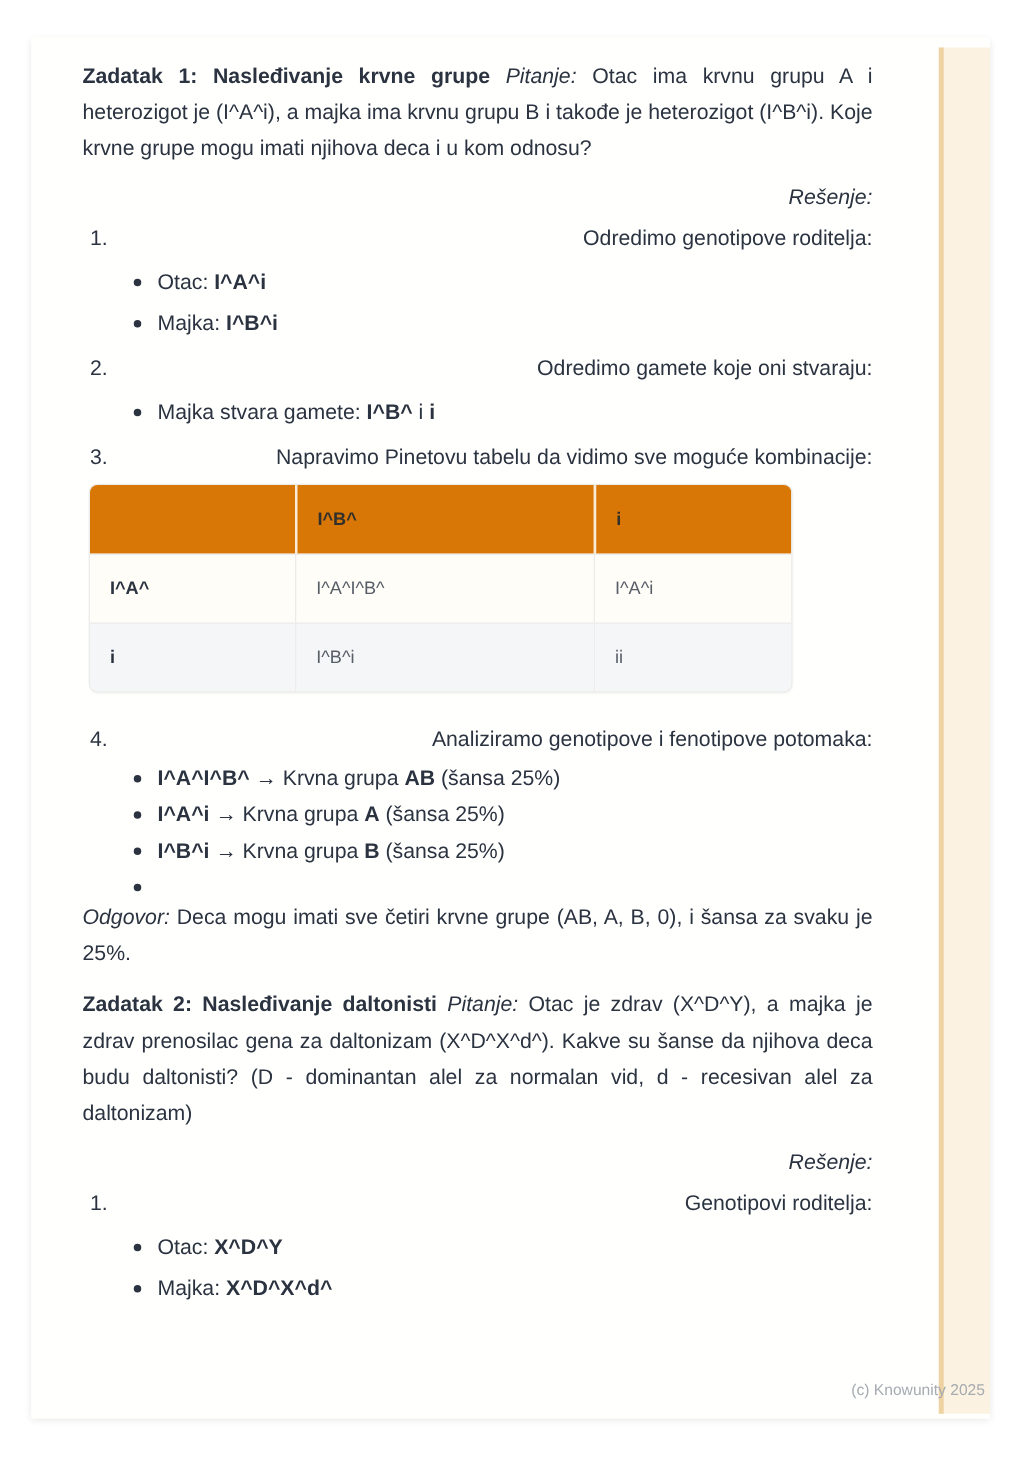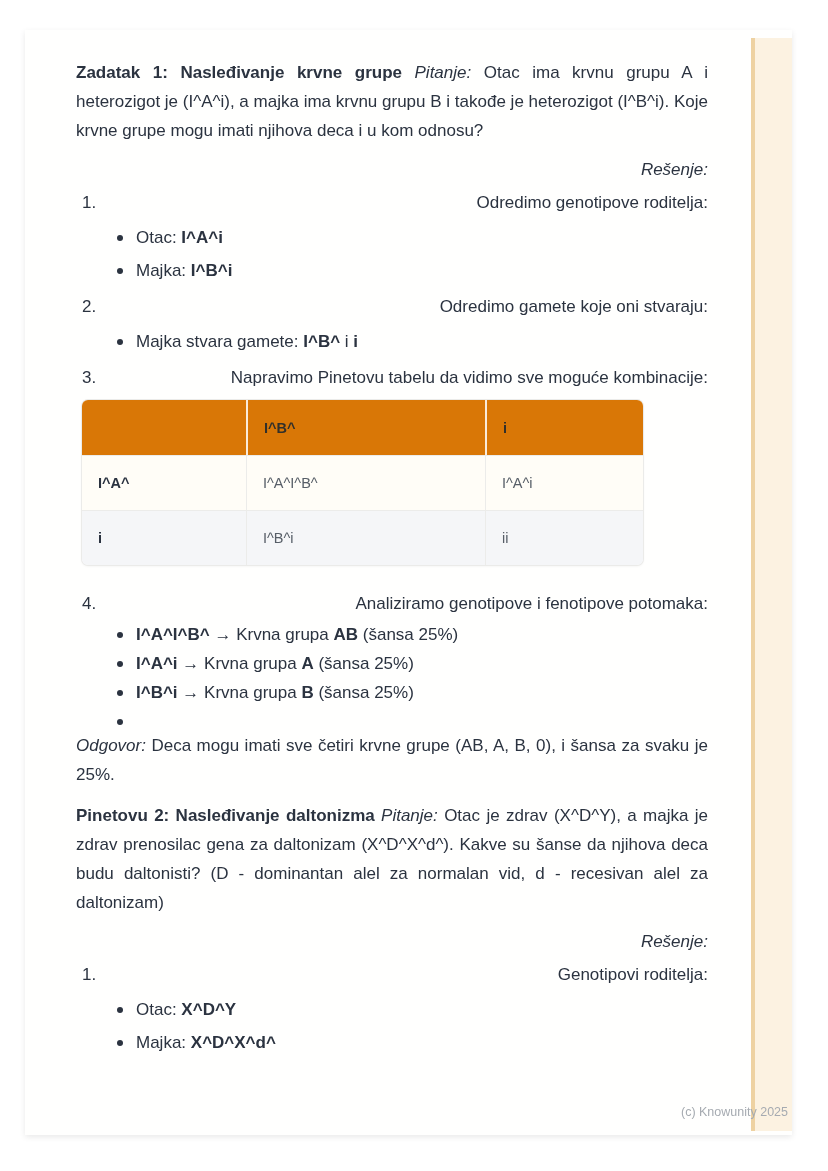--- a/index.html
+++ b/index.html
@@ -19,22 +19,22 @@
     position:absolute;left:25px;top:30px;width:767px;height:1105px;
     background:#fffffe;
     box-shadow:0 2px 6px rgba(0,0,0,0.09);
   }
   .side-band{
     position:absolute;top:8px;right:0;bottom:4px;width:41px;
     background:var(--band-bg);
     border-left:4px solid var(--band-edge);
   }
   .content{
-    position:absolute;left:41px;top:28px;width:632px;
-    font-size:17px;line-height:29px;margin-left:10px;
+    position:absolute;left:41px;top:16px;width:632px;
+    font-size:17px;line-height:29px;
   }
   .para{margin:0 0 4px 0;text-align:justify;}
   .sol-label{margin:10px 0 4px 0;font-style:italic;text-align:right;}
   .seg-b{font-weight:bold;}
   .seg-i{font-style:italic;}
   .step{margin:0;}
   .step-line{display:flex;margin-top:2px;}
   .num{flex:0 0 24px;padding-left:6px;}
   .step-title{flex:1;text-align:right;}
   .bullets{list-style:none;margin:0;padding:0 0 0 41px;}
@@ -170,21 +170,21 @@
           <span><span class="seg-b">I^B^i</span><span> → Krvna grupa </span><span class="seg-b">B</span><span> (šansa 25%)</span></span>
         </li>
         <li>
           <span class="bullet-dot"></span>
         </li>
       </ul>
     </div>
 
     <p class="answer"><span class="seg-i">Odgovor: </span><span>Deca mogu imati sve četiri krvne grupe (AB, A, B, 0), i šansa za svaku je 25%.</span></p>
 
-    <p class="para task2-intro"><span class="seg-b">Pinetovu 2: Nasleđivanje daltonizma </span><span class="seg-i">Pitanje: </span><span>Otac je zdrav (X^D^Y), a majka je zdrav prenosilac gena za daltonizam (X^D^X^d^). Kakve su šanse da njihova deca budu daltonisti? (D - dominantan alel za normalan vid, d - recesivan alel za daltonizam)</span></p>
+    <p class="para task2-intro"><span class="seg-b">Zadatak 2: Nasleđivanje daltonisti </span><span class="seg-i">Pitanje: </span><span>Otac je zdrav (X^D^Y), a majka je zdrav prenosilac gena za daltonizam (X^D^X^d^). Kakve su šanse da njihova deca budu daltonisti? (D - dominantan alel za normalan vid, d - recesivan alel za daltonizam)</span></p>
     <p class="sol-label">Rešenje:</p>
 
     <div class="step">
       <div class="step-line">
         <span class="num">1.</span>
         <span class="step-title">Genotipovi roditelja:</span>
       </div>
       <ul class="bullets">
         <li>
           <span class="bullet-dot"></span>

